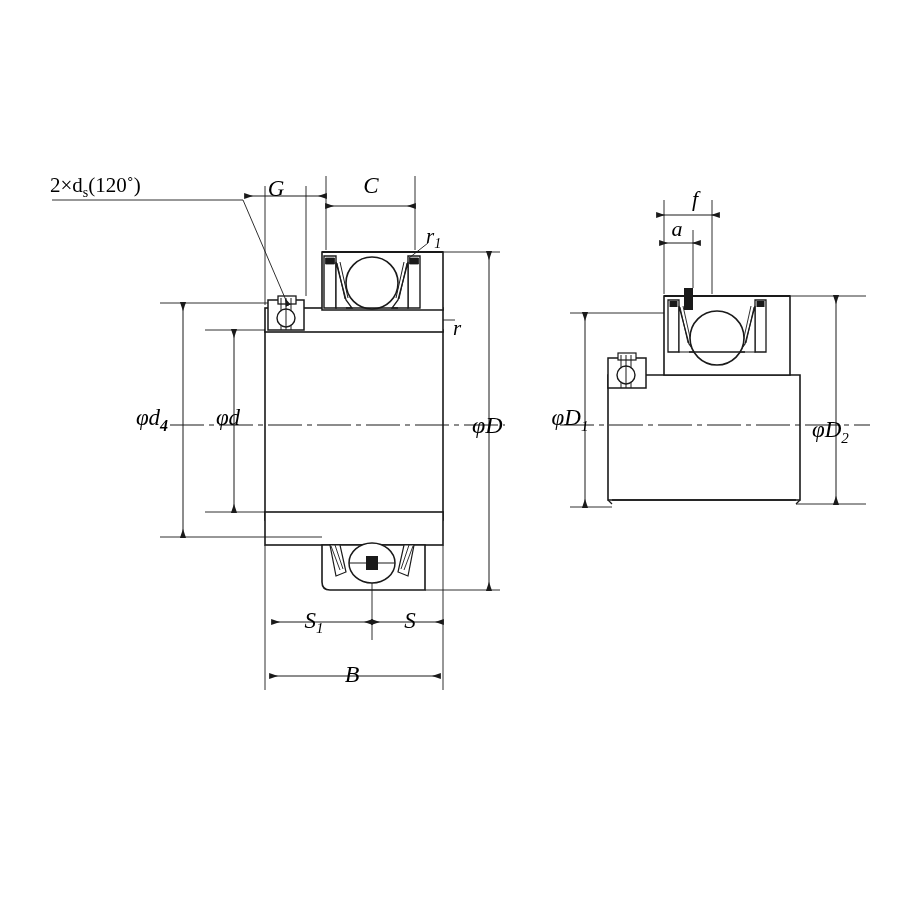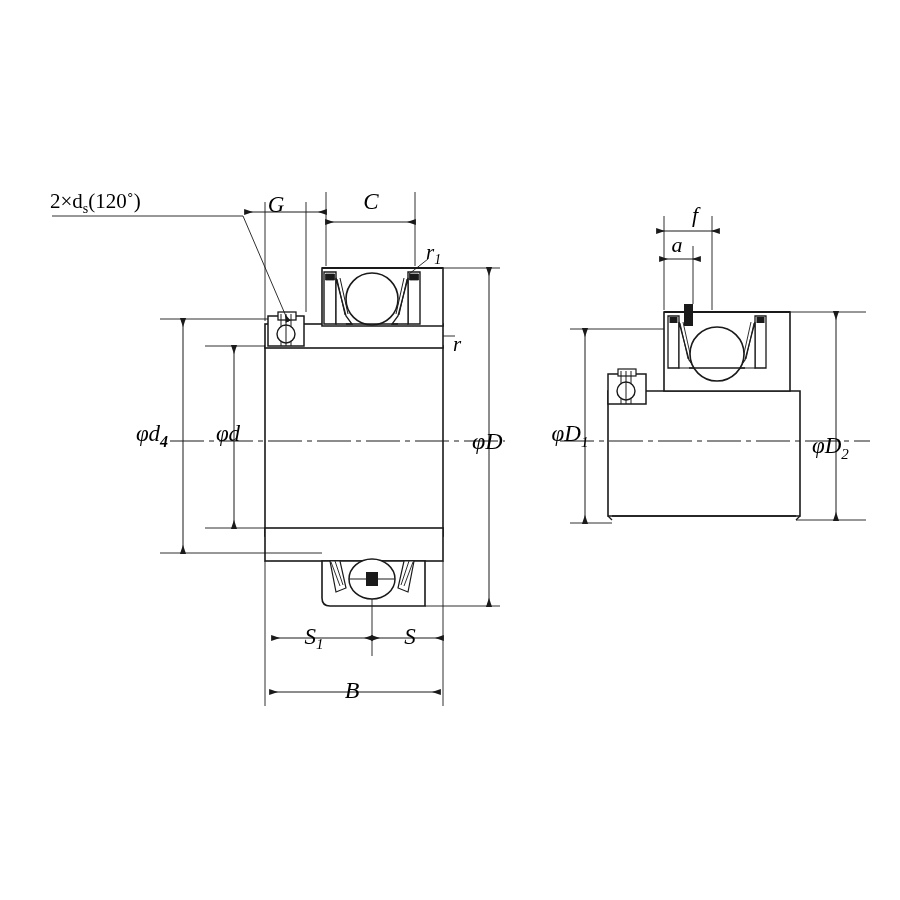--- a/index.html
+++ b/index.html
@@ -10,21 +10,21 @@
   body {
     width: 900px;
     height: 900px;
     font-family: "Liberation Serif", serif;
     position: relative;
     overflow: hidden;
   }
   #diagram-root {
     position: absolute;
     left: 0;
-    top: 16px;
+    top: 0;
     width: 900px;
     height: 632px;
     border-radius: 24px;
   }
   svg {
     display: block;
   }
   .lbl {
     font-family: "Liberation Serif", serif;
     font-style: italic;

